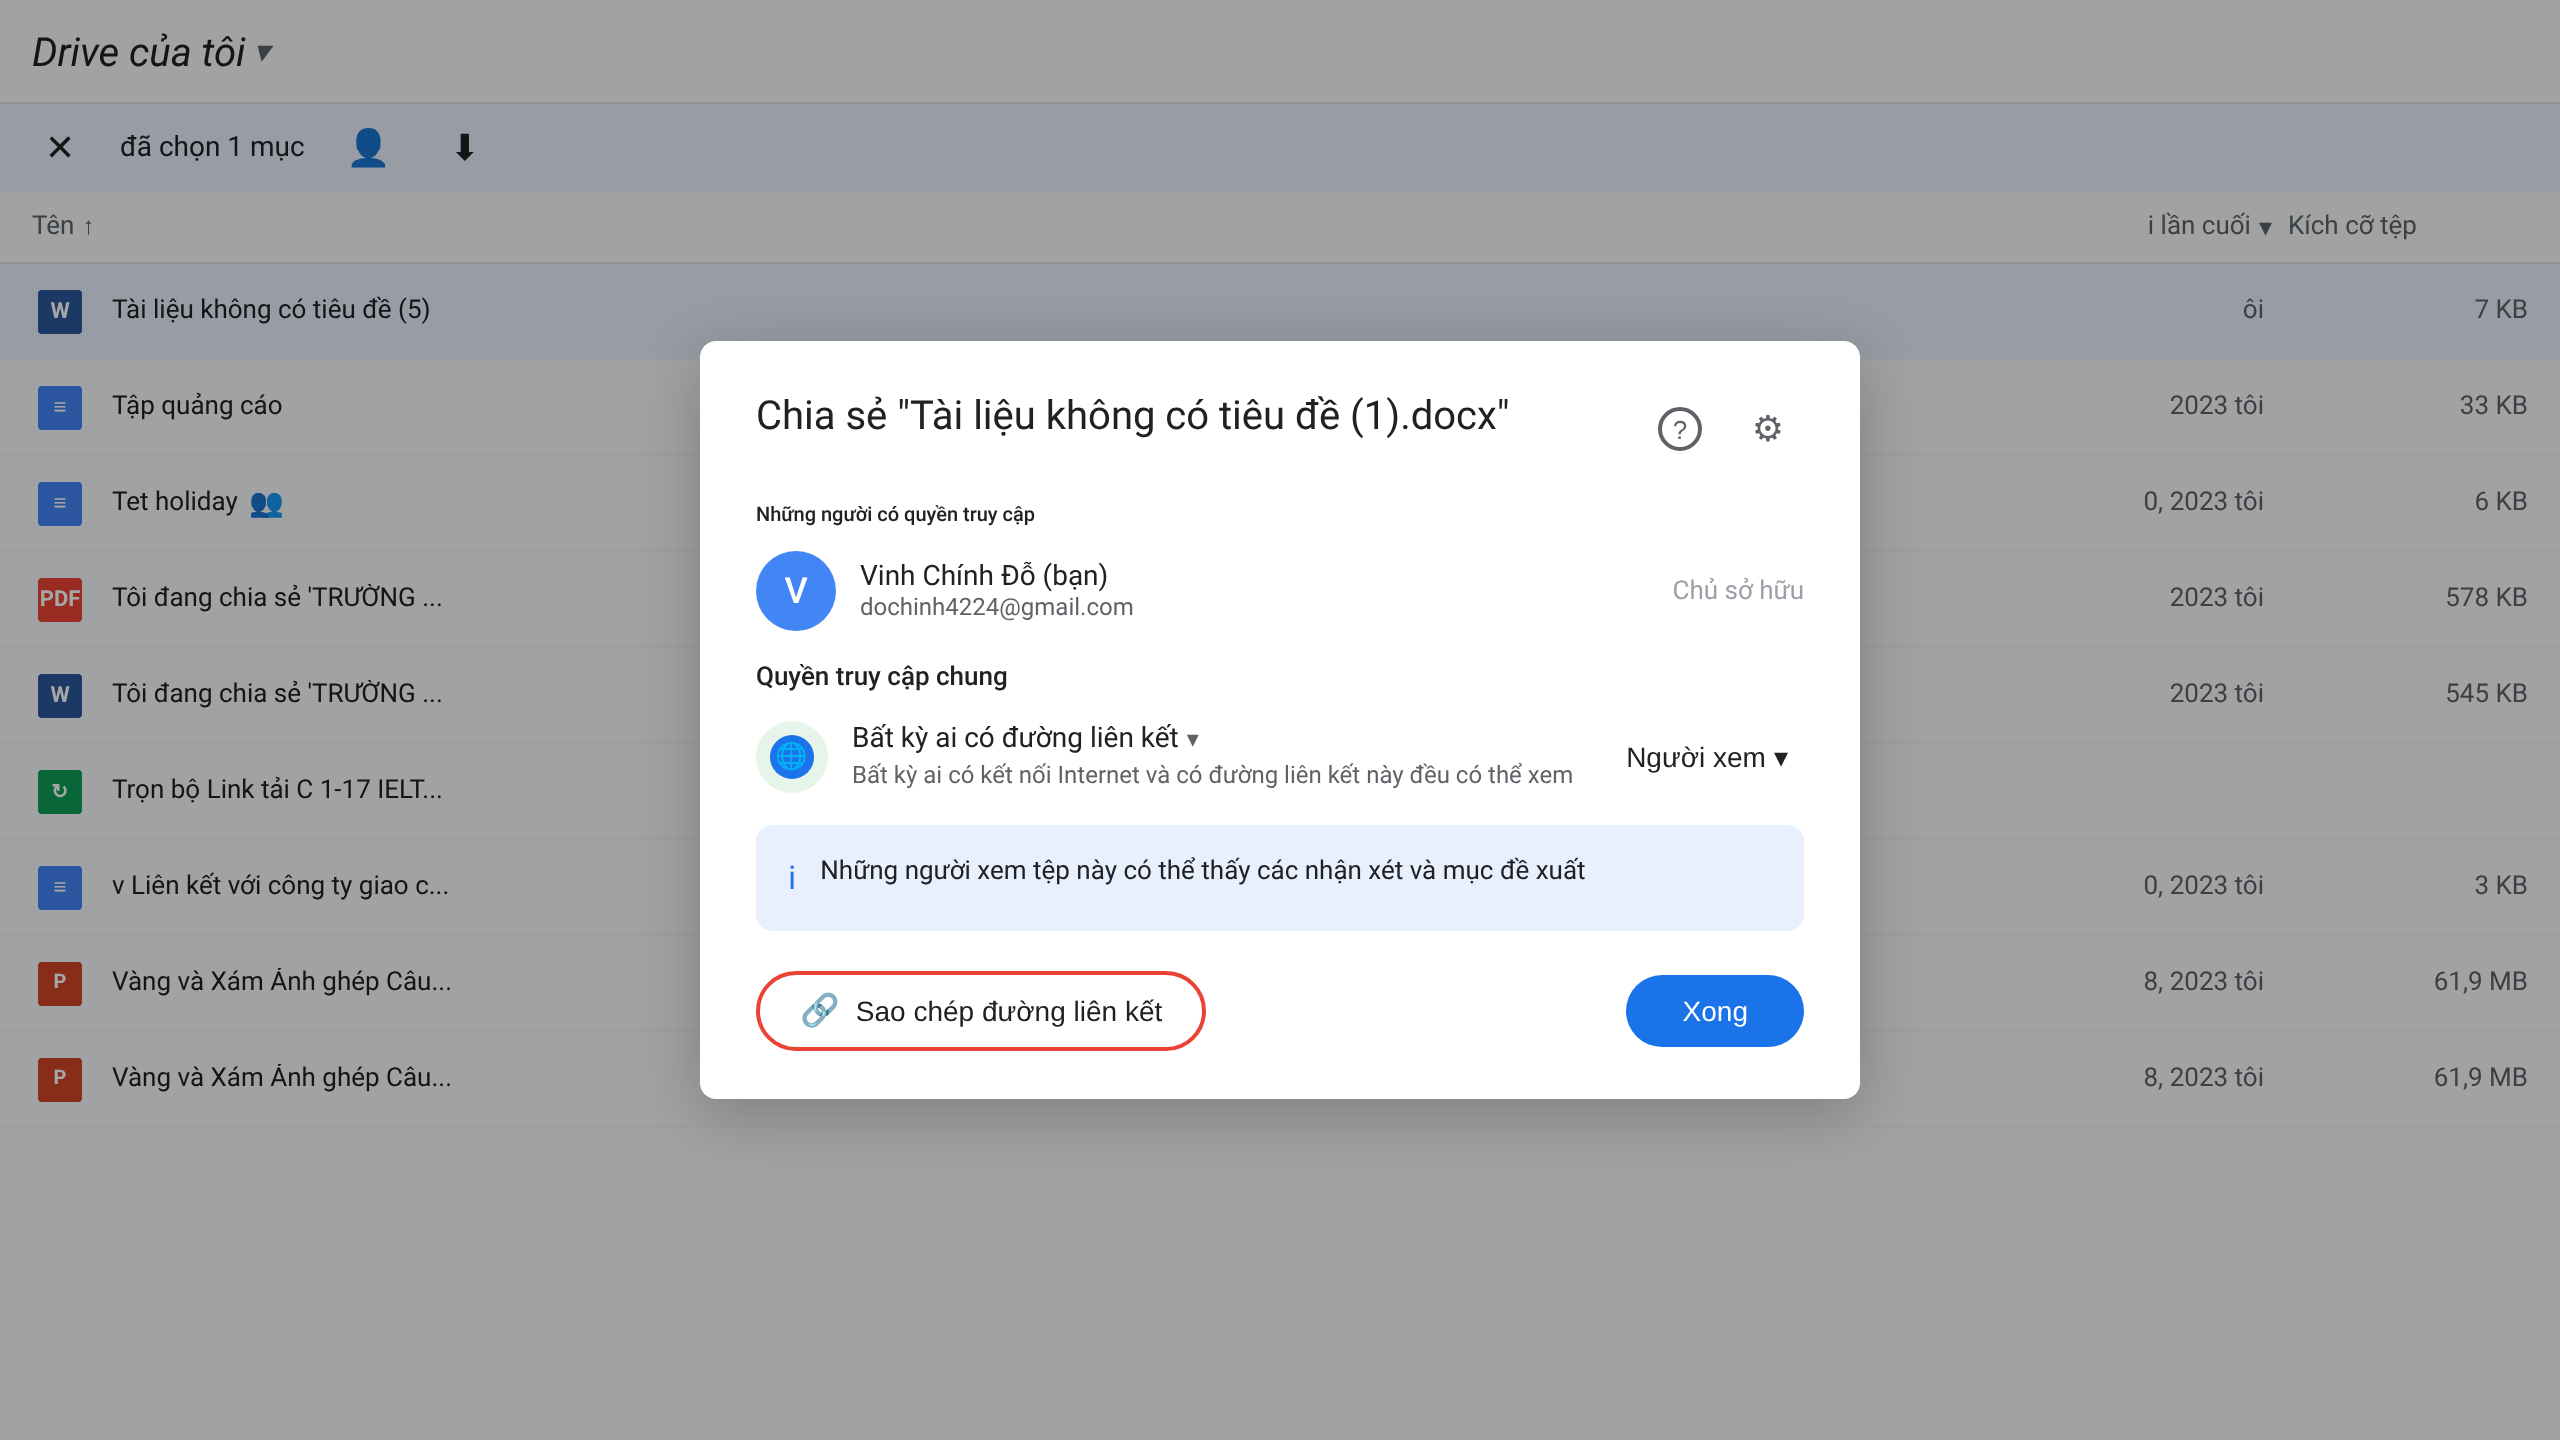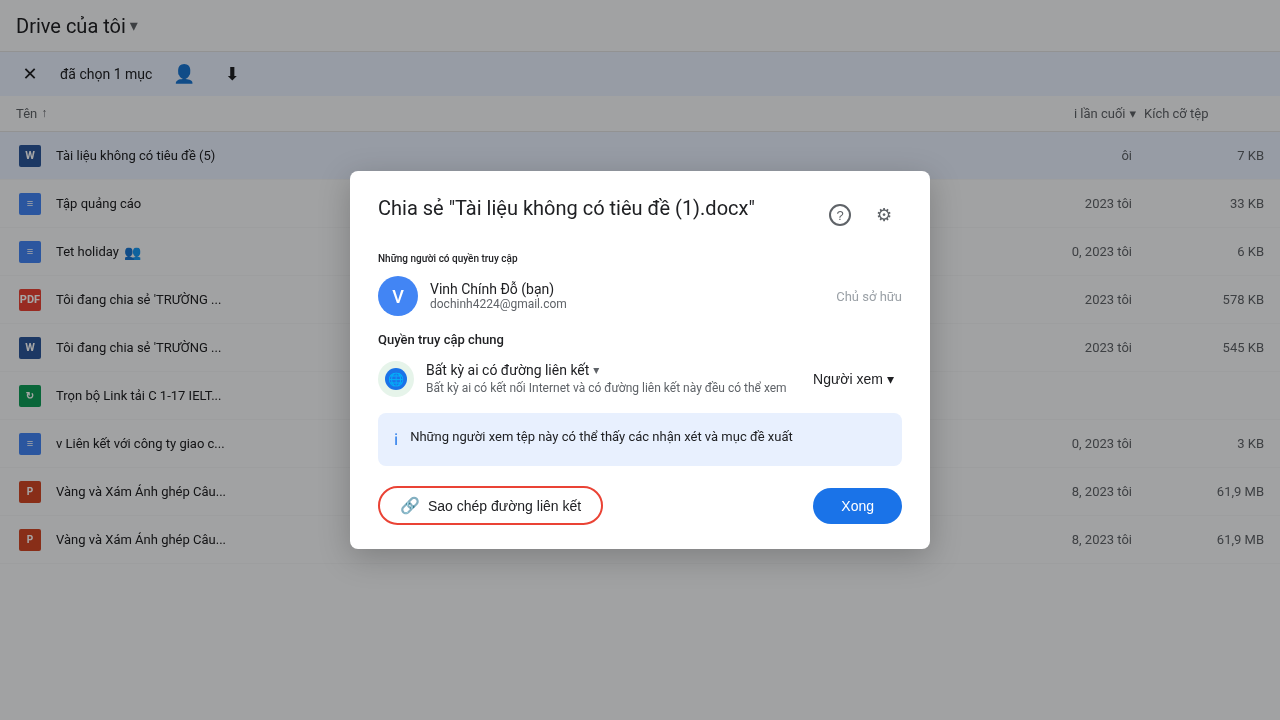--- a/index.html
+++ b/index.html
@@ -32,20 +32,21 @@
       gap: 12px;
       border-bottom: 1px solid #e0e0e0;
     }
     .topbar-title {
       font-size: 20px;
       color: #202124;
       font-weight: 400;
       display: flex;
       align-items: center;
       gap: 4px;
+      font-style: italic;
     }
     .topbar-title .arrow-down {
       font-size: 16px;
       color: #5f6368;
     }
 
     
     .actionbar {
       position: absolute;
       top: 52px; left: 0; right: 0;

